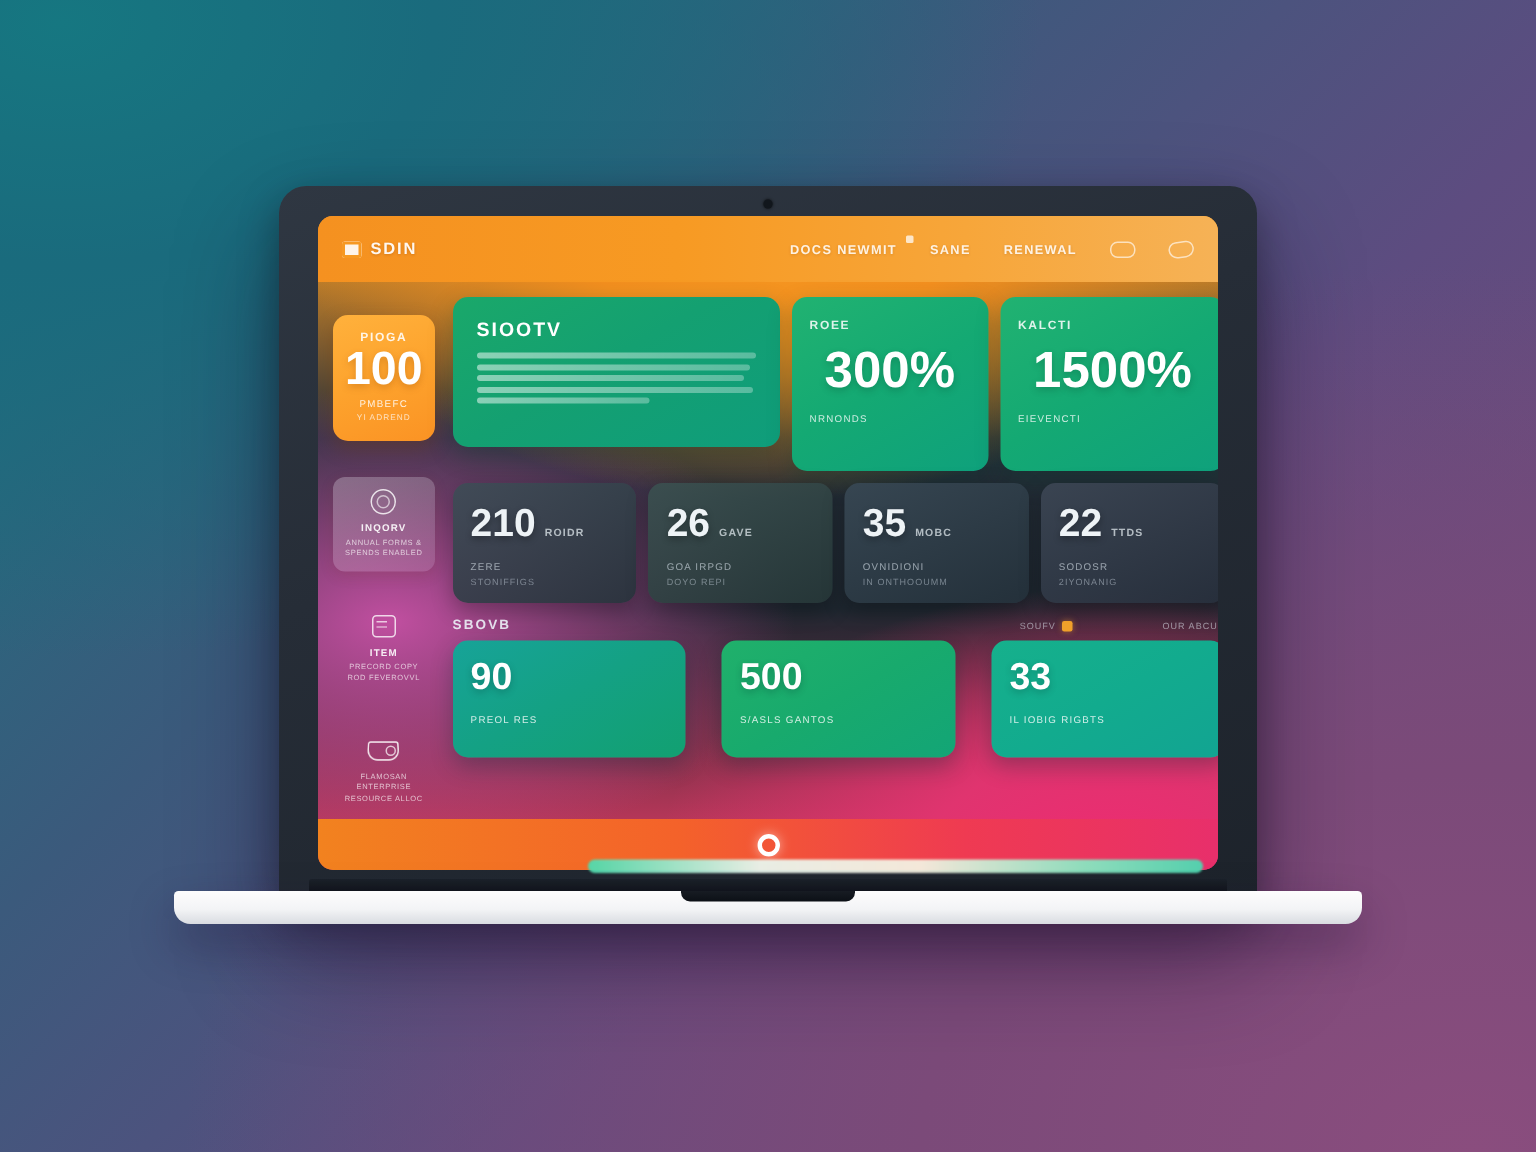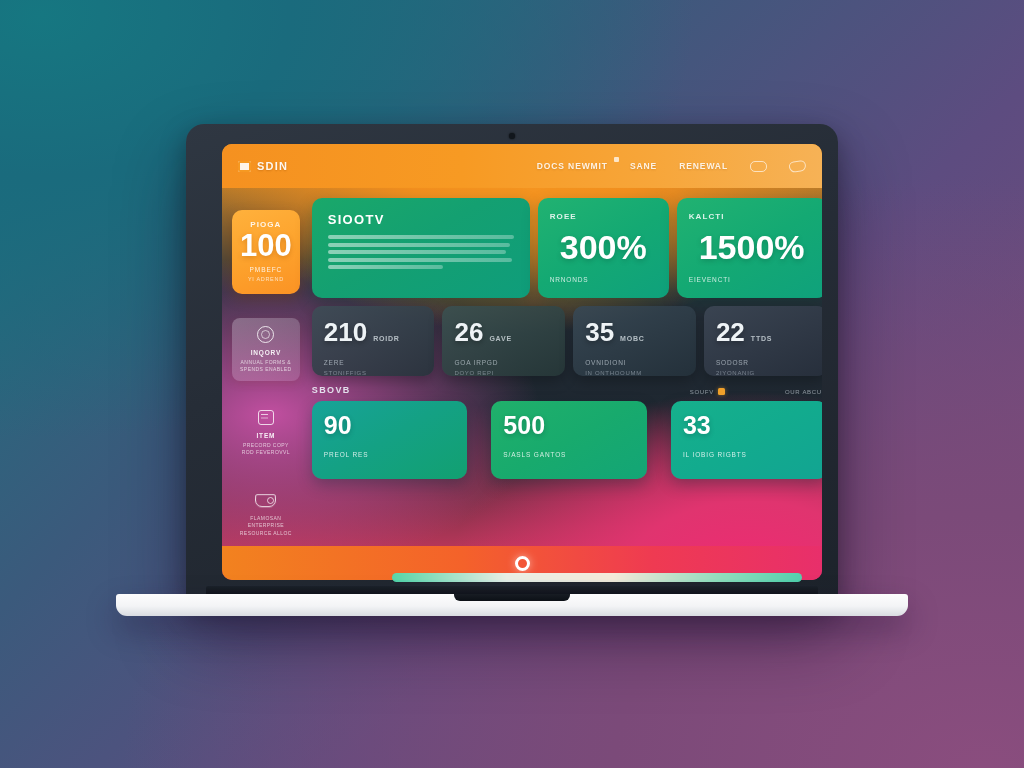--- a/index.html
+++ b/index.html
@@ -20,21 +20,21 @@
     position:absolute;left:0;top:0;width:652px;height:478px;
     background:linear-gradient(160deg,#2f3742 0%,#262d37 40%,#1d232b 100%);
     border-radius:18px 18px 6px 6px;
     box-shadow:0 34px 70px rgba(20,10,40,.46), 0 10px 26px rgba(0,0,0,.34);
   }
   .cam{
     position:absolute;left:50%;top:9px;margin-left:-3px;width:6px;height:6px;
     border-radius:50%;background:#11161c;box-shadow:0 0 2px rgba(0,0,0,.8);
   }
   .screen{
-    position:absolute;left:36px;top:20px;width:600px;height:436px;
+    position:absolute;left:26px;top:20px;width:600px;height:436px;
     border-radius:10px;overflow:hidden;
     background:
       radial-gradient(85% 70% at 50% 0%, #f79a22 0%, #f28f1f 26%, rgba(242,143,31,0) 62%),
       radial-gradient(70% 60% at 88% 100%, #ef2a72 0%, #e0346f 30%, rgba(224,52,111,0) 72%),
       radial-gradient(75% 60% at 8% 62%, #c14fa0 0%, rgba(193,79,160,0) 60%),
       linear-gradient(180deg,#f79a22 0%, #26303b 34%, #1e2730 60%, #d93a62 100%);
   }
 
   
   .nav{
@@ -125,32 +125,32 @@
     display:block;height:4px;border-radius:2px;
     background:linear-gradient(90deg,rgba(255,255,255,.5),rgba(255,255,255,.3));
   }
   .hero-lines span:nth-child(1){width:100%;}
   .hero-lines span:nth-child(2){width:98%;}
   .hero-lines span:nth-child(3){width:96%;}
   .hero-lines span:nth-child(4){width:99%;}
   .hero-lines span:nth-child(5){width:62%;}
 
   .kpi{
-    flex:1;border-radius:10px;padding:14px 12px;box-sizing:border-box;height:100px;
+    flex:1;border-radius:10px;padding:14px 12px;box-sizing:border-box;height:116px;
     background:linear-gradient(150deg,#21b271 0%,#14a973 50%,#0fa17c 100%);
     box-shadow:0 6px 16px rgba(0,60,40,.28);
   }
   .kpi .klabel{font-size:8px;font-weight:700;letter-spacing:1.1px;color:rgba(255,255,255,.85);filter:blur(.35px);}
   .kpi .kval{font-size:34px;font-weight:700;color:#fff;line-height:1.2;margin:6px 10px 8px;text-shadow:0 2px 5px rgba(0,60,40,.25);}
   .kpi .kdesc{font-size:6.5px;letter-spacing:.85px;color:rgba(255,255,255,.78);filter:blur(.4px);}
 
   
   .row-stats{display:flex;gap:8px;margin-top:8px;}
   .stat{
-    flex:1;height:70px;border-radius:10px;padding:13px 12px;box-sizing:border-box;
+    flex:1;height:80px;border-radius:10px;padding:13px 12px;box-sizing:border-box;
     background:linear-gradient(155deg,rgba(62,76,86,.92),rgba(40,51,60,.92));
     box-shadow:0 5px 14px rgba(0,0,0,.28);
   }
   .stat.s2{background:linear-gradient(155deg,rgba(59,80,80,.92),rgba(38,55,56,.92));}
   .stat.s3{background:linear-gradient(155deg,rgba(56,72,84,.92),rgba(36,49,59,.92));}
   .stat.s4{background:linear-gradient(155deg,rgba(60,70,84,.92),rgba(39,47,60,.92));}
   .stat-top{display:flex;align-items:baseline;gap:6px;}
   .stat-val{font-size:26px;font-weight:700;color:#eef3f6;line-height:1;text-shadow:0 2px 5px rgba(0,0,0,.3);}
   .stat-unit{font-size:7px;font-weight:700;letter-spacing:.8px;color:rgba(230,238,243,.72);filter:blur(.35px);}
   .stat-l1{margin-top:14px;font-size:6.5px;letter-spacing:.8px;color:rgba(220,230,238,.6);filter:blur(.4px);}

